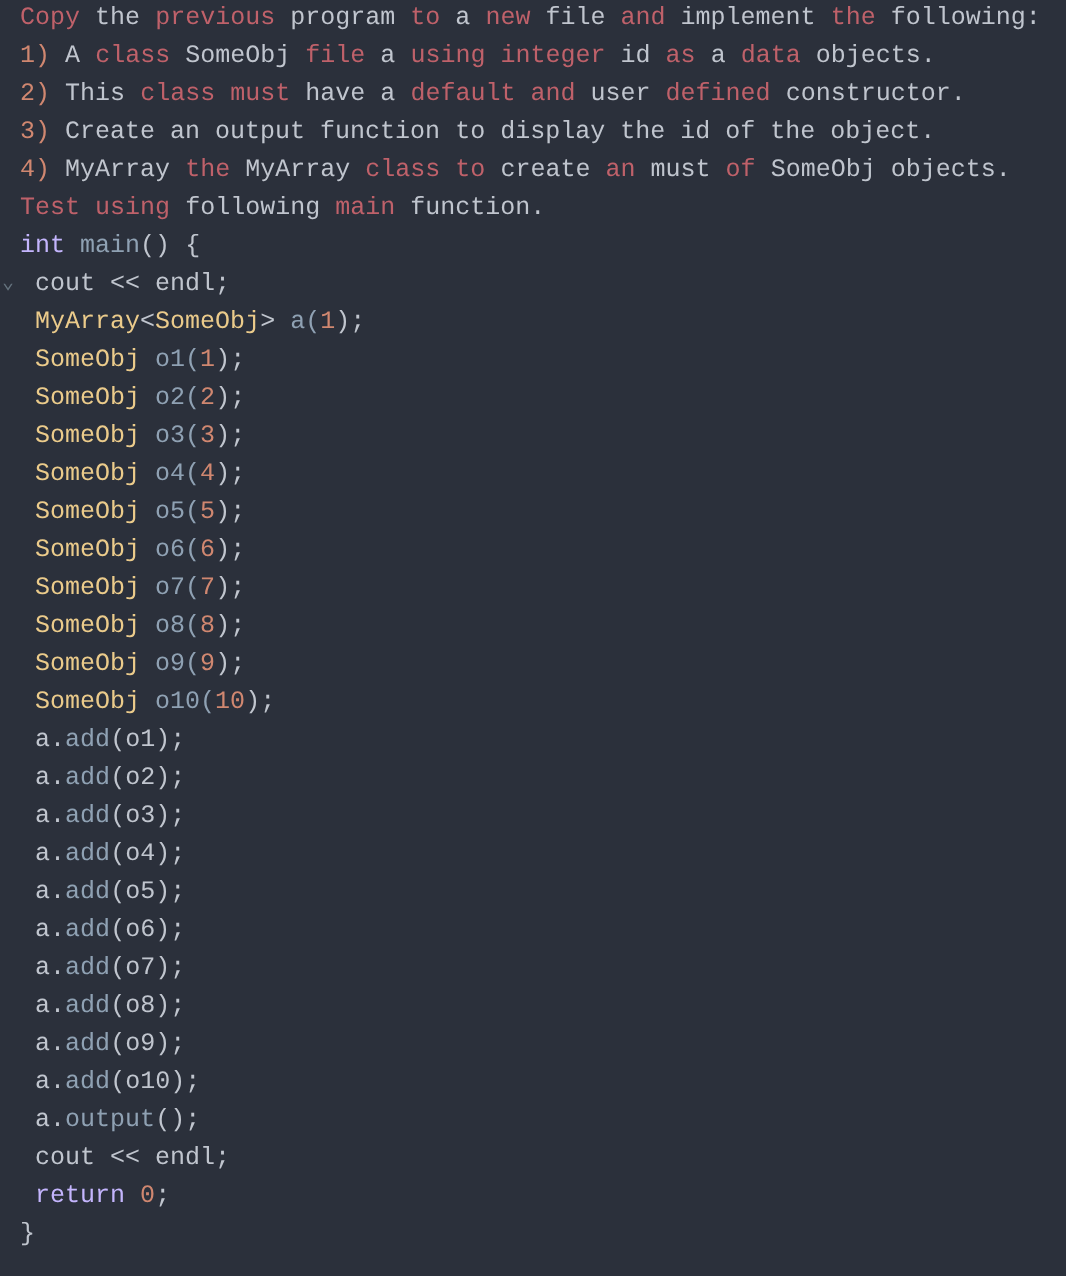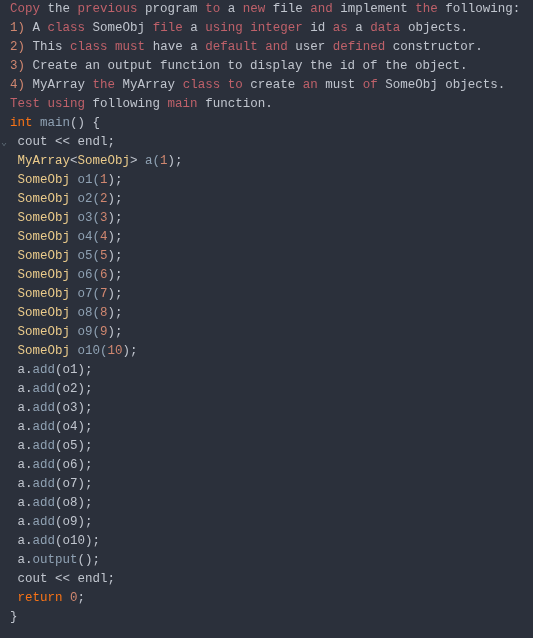--- a/index.html
+++ b/index.html
@@ -29,21 +29,21 @@
     cursor: pointer;
   }
   pre.code {
     margin: 0;
     padding: 0 0 0 10px;
     font-family: inherit;
     font-size: inherit;
     line-height: inherit;
     white-space: pre;
   }
-  .kw    { color: #f97316; }   
+  .kw    { color: #c4b5fd; }   
   .type  { color: #ebcb8b; }   
   .func  { color: #8fa1b3; }   
   .num   { color: #d08770; }   
   .op    { color: #c0c5ce; }
   .punct { color: #c0c5ce; }
   .text  { color: #c0c5ce; }
   .hl    { color: #bf616a; margin-top: 32px; }   
 </style>
 </head>
 <body>

